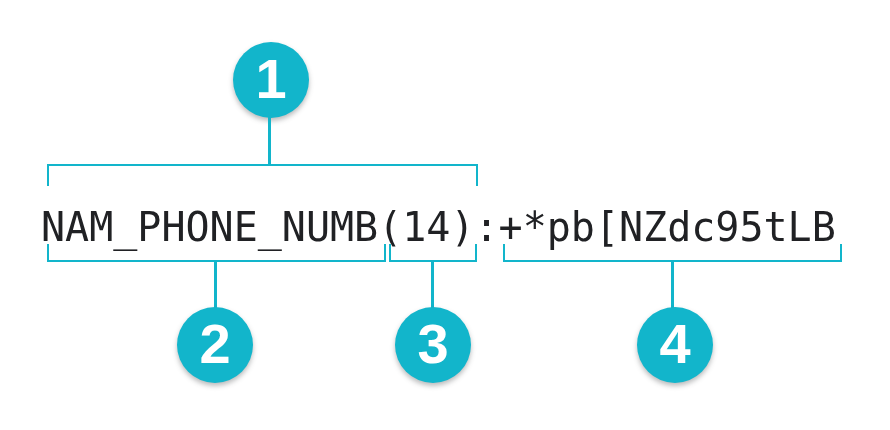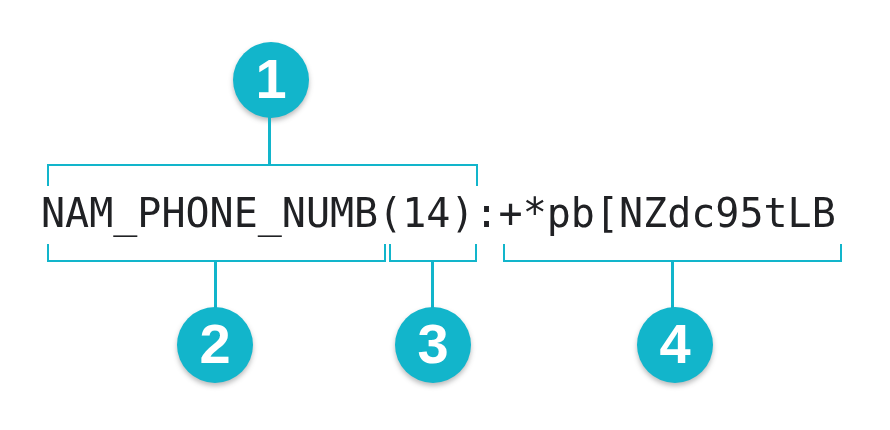--- a/index.html
+++ b/index.html
@@ -12,21 +12,21 @@
     width: 890px;
     height: 430px;
     background: #ffffff;
     overflow: hidden;
     font-family: "Liberation Sans", sans-serif;
   }
   
   .code-string {
     position: absolute;
     left: 41px;
-    top: 190px;
+    top: 204px;
     font-family: "DejaVu Sans Mono", monospace;
     font-size: 40px;
     line-height: 46px;
     letter-spacing: 0;
     color: #202124;
     white-space: pre;
   }
   
   .badge {
     position: absolute;

